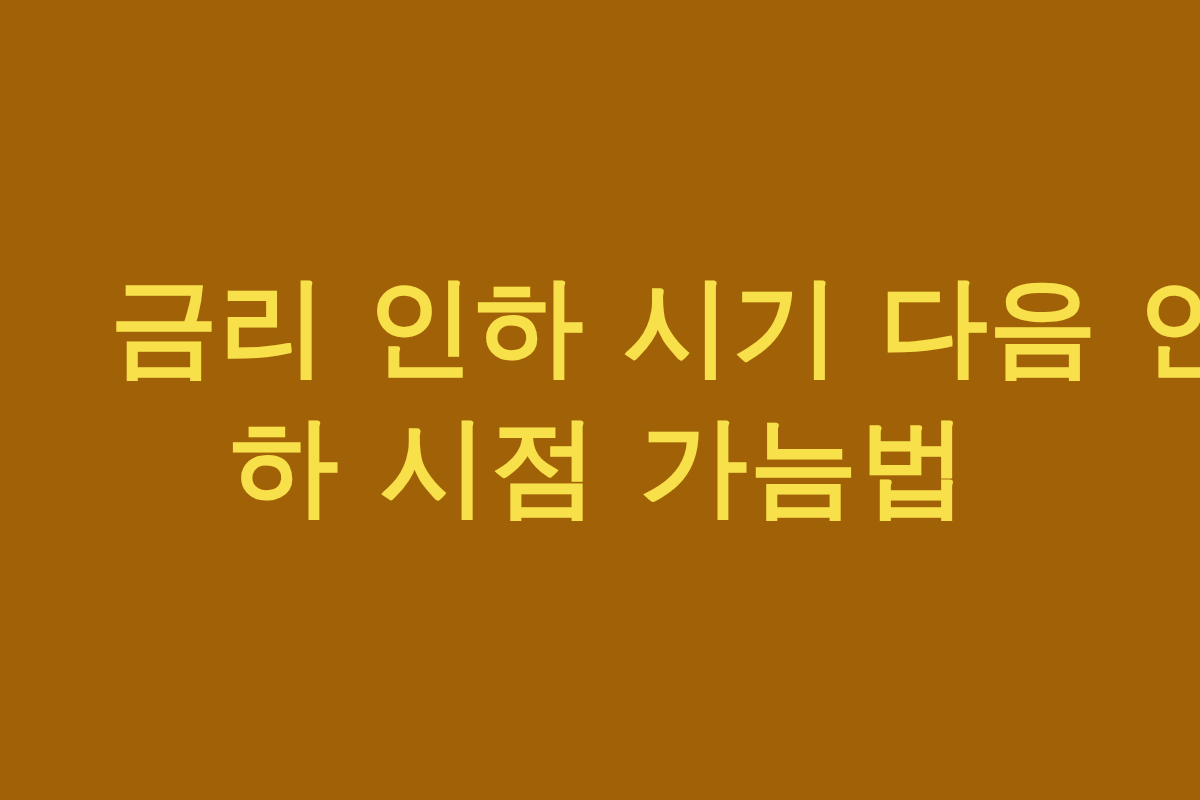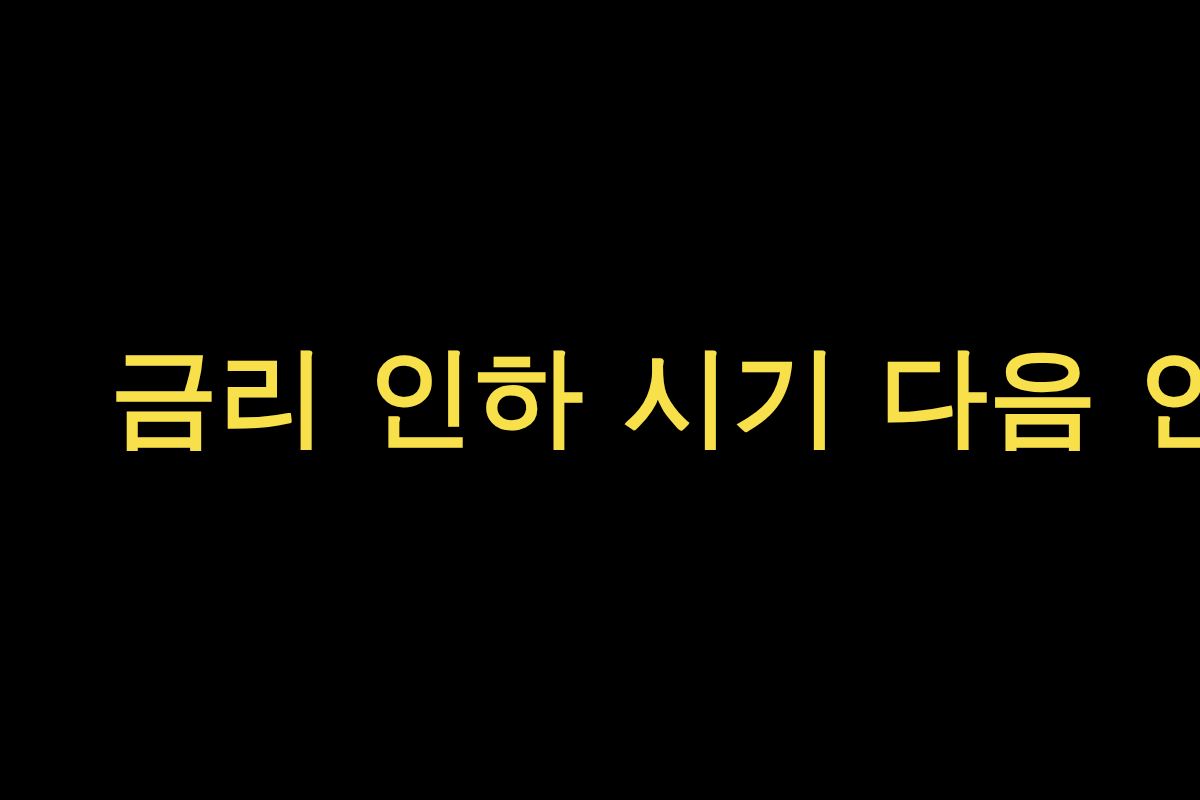--- a/index.html
+++ b/index.html
@@ -46,22 +46,23 @@
     text-rendering: geometricPrecision;
   }
 
   .title-line.line-2 {
     letter-spacing: 2px;
   }
 </style>
 </head>
 <body>
 
-<div class="banner" style="background-color: #000000;">
+<div class="banner" style="background-color: #a16207;">
 
   <div class="title-block">
 
     <span class="title-line line-1" style="color: rgb(248, 224, 75);">금리 인하 시기 다음 인</span>
 
+    <span class="title-line line-2" style="color: rgb(248, 224, 75);">하 시점 가늠법</span>
 
   </div>
 
 </div>
 
 </body></html>

